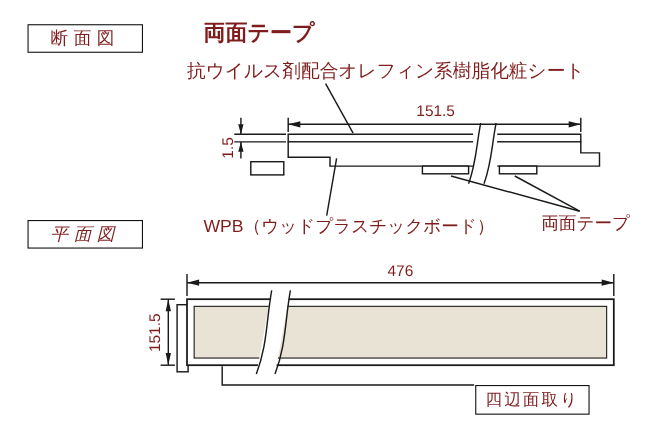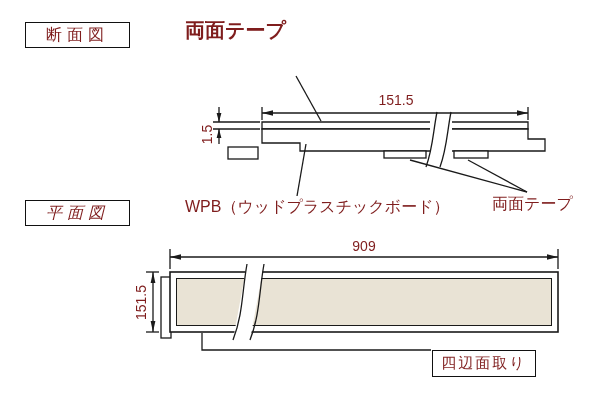--- a/index.html
+++ b/index.html
@@ -86,30 +86,31 @@
       <polygon points="153,332 150.6,321 155.4,321" fill="#1a1a1a" stroke="none"></polygon>
 
       <polyline points="202,333 202,350 431,350"></polyline>
     </g>
   </svg>
 
   <div class="boxlabel" style="left:25px;top:22px;width:105px;height:26px;">断面図</div>
 
   <div class="lbl title" style="left:185px;top:18px;">両面テープ</div>
 
+  <div class="lbl ann-sm" style="left:170px;top:55px;">抗ウイルス剤配合オレフィン系樹脂化粧シート</div>
 
   <div class="dim" style="left:373px;top:92px;width:46px;">151.5</div>
 
   <div class="dim rot" style="left:191px;top:127px;width:30px;height:15px;">1.5</div>
 
   <div class="lbl ann" style="left:185px;top:197px;">WPB（ウッドプラスチックボード）</div>
 
   <div class="lbl ann" style="left:456px;top:194px;margin-left:36px;">両面テープ</div>
 
   <div class="boxlabel" style="left:25px;top:200px;width:105px;height:26px;font-style:italic;">平面図</div>
 
-  <div class="dim" style="left:342px;top:238px;width:44px;">909</div>
+  <div class="dim" style="left:342px;top:238px;width:44px;">476</div>
 
   <div class="dim rot" style="left:118px;top:295px;width:44px;height:15px;">151.5</div>
 
   <div class="boxlabel" style="left:432px;top:350px;width:104px;height:27px;font-size:15px;letter-spacing:2px;">四辺面取り</div>
 
 </div>
 
 </body></html>

